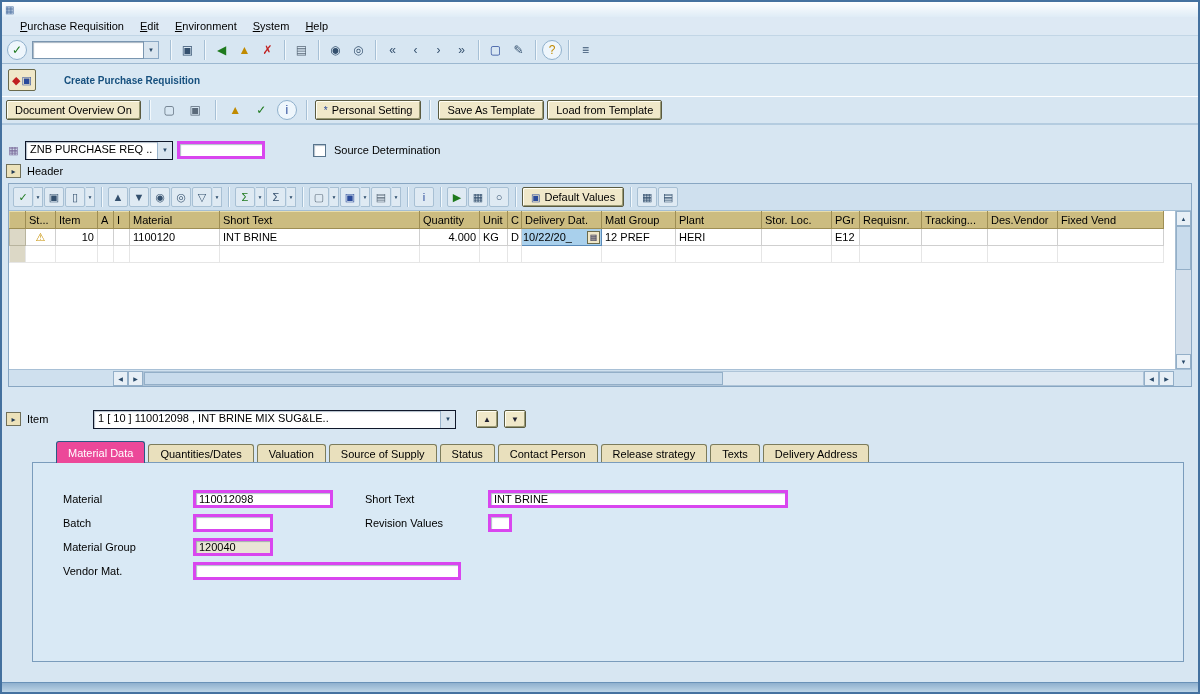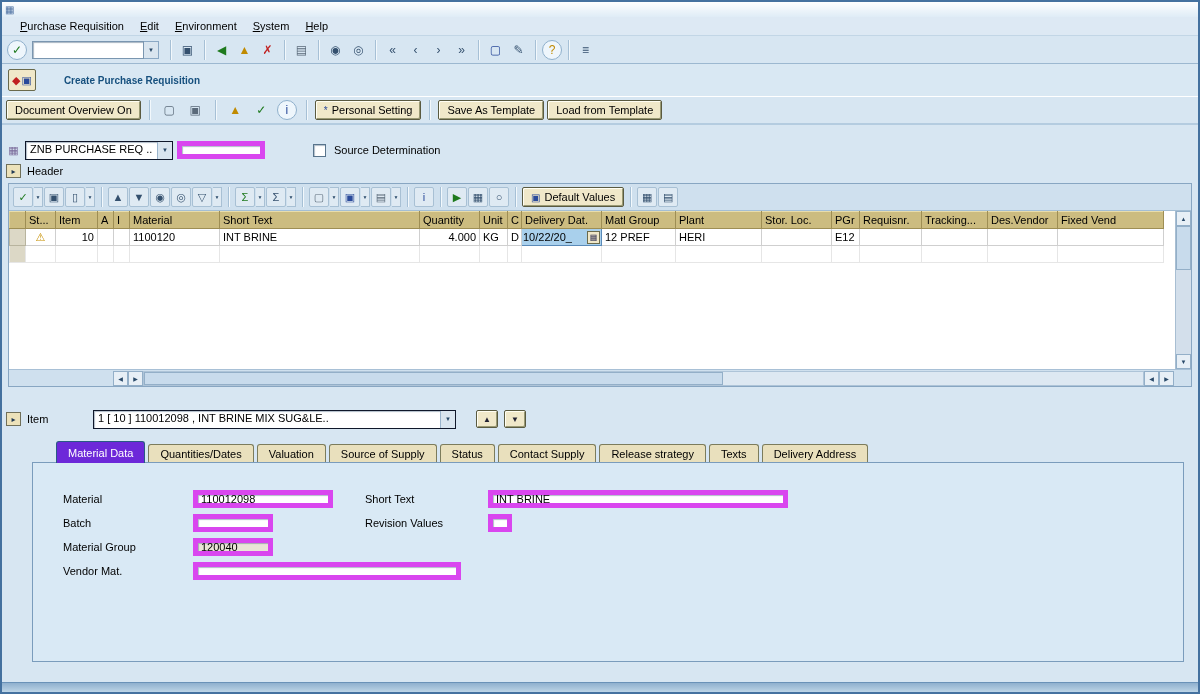--- a/index.html
+++ b/index.html
@@ -37,21 +37,21 @@
   
   .app-toolbar { height:28px; display:flex; align-items:center; gap:3px; padding:0 4px; background:#d7e6f2; border-bottom:2px solid #b4cce0; }
   .btn { height:20px; display:inline-flex; align-items:center; gap:4px; padding:0 8px; background:#f0e8c9; border:1px solid #5a5a40; border-radius:2px; box-shadow:inset 1px 1px 0 #fffef2, inset -1px -1px 0 #9a9a74; white-space:nowrap; cursor:default; }
   .btn .bico { font-size:10px; }
   
   .doctype-row { display:flex; align-items:center; gap:4px; margin:14px 0 0 4px; height:22px; }
   .mini-icon { width:15px; height:15px; display:flex; align-items:center; justify-content:center; font-size:11px; color:#7a6a9a; }
   .combo { display:flex; align-items:stretch; height:19px; border:1px solid #0f172a; background:#fff; box-shadow:inset 1px 1px 1px rgba(60,90,120,.4); }
   .combo .val { padding:1px 4px 0 4px; white-space:nowrap; overflow:hidden; }
   .combo .dd { width:15px; background:#d9e5ef; border-left:1px solid #9ab4cc; display:flex; align-items:center; justify-content:center; font-size:6px; color:#2a4a6a; }
-  .text-input { height:18px; border:5px solid #d946ef; background:#fff; box-shadow:inset 1px 1px 1px rgba(60,90,120,.4); font:inherit; padding:0 3px; }
+  .text-input { height:18px; border:3px solid #d946ef; background:#fff; box-shadow:inset 1px 1px 1px rgba(60,90,120,.4); font:inherit; padding:0 3px; }
   .checkbox { width:13px; height:13px; background:#fff; border:1px solid #58748c; box-shadow:inset 1px 1px 1px rgba(60,90,120,.4); margin:0 4px 0 44px; }
   
   .section-row { display:flex; align-items:center; gap:6px; height:20px; padding-left:4px; }
   .expander { width:15px; height:14px; background:#ece2ba; border:1px solid #70705a; display:flex; align-items:center; justify-content:center; font-size:8px; color:#223a55; }
   
   .grid-panel { margin:2px 6px 0 6px; border:1px solid #88a6c2; background:#cfe0ee; }
   .grid-toolbar { height:27px; display:flex; align-items:center; gap:1px; padding:0 4px; border-bottom:1px solid #a4bed4; }
   .gt-btn { width:20px; height:20px; display:flex; align-items:center; justify-content:center; background:#dfeaf3; border:1px solid #a8c0d4; border-radius:2px; font-size:11px; }
   .gt-dd { width:9px; height:20px; display:flex; align-items:center; justify-content:center; background:#dfeaf3; border:1px solid #a8c0d4; border-left:none; font-size:5px; color:#2a4a6a; }
   .table-wrap { display:flex; align-items:stretch; background:#fff; height:158px; overflow:hidden; }
@@ -73,21 +73,21 @@
   .htrack { flex:1; height:15px; background:#dde8f2; border:1px solid #aec4d8; display:flex; }
   .hthumb { width:58%; height:13px; background:#c8dbec; border:1px solid #93afc8; }
   .corner { width:17px; height:15px; }
   
   .item-row { display:flex; align-items:center; gap:6px; height:24px; padding-left:4px; margin-top:20px; }
   .nav-btn { width:22px; height:18px; background:#f0e8c9; border:1px solid #5a5a40; border-radius:2px; box-shadow:inset 1px 1px 0 #fffef2, inset -1px -1px 0 #9a9a74; display:flex; align-items:center; justify-content:center; font-size:8px; color:#223; }
   
   .tabs-area { margin:10px 14px 0 30px; }
   .tabstrip { display:flex; align-items:flex-end; padding-left:24px; height:22px; position:relative; }
   .tab { height:19px; display:flex; align-items:center; padding:0 11px; background:#e9e0bd; border:1px solid #7c7c5c; border-bottom:none; border-radius:3px 3px 0 0; margin-right:3px; position:relative; z-index:1; cursor:default; }
-  .tab.active { background:#6d28d9; color:#fff; height:22px; border-color:#2a5a84; z-index:3; }
+  .tab.active { background:#ec4899; color:#fff; height:22px; border-color:#2a5a84; z-index:3; }
   .tab-content { border:1px solid #7a9cbc; background:#d9e9f5; height:200px; position:relative; z-index:2; margin-top:-1px; padding:24px 0 0 30px; }
   .frow { display:flex; align-items:center; height:24px; }
   .flabel { width:130px; }
   .fcell { width:172px; }
   .flabel2 { width:123px; }
   .ro { background:#e9e5d6; }
   
   .bottom-strip { position:absolute; left:0; right:0; bottom:0; height:10px; background:linear-gradient(#8fb0ce,#bcd4e6); border-top:1px solid #6a92b8; }
 </style>
 </head>
@@ -349,21 +349,21 @@
     <span class="nav-btn">▼</span>
   </div>
 
   <div class="tabs-area">
     <div class="tabstrip">
       <span class="tab active">Material Data</span>
       <span class="tab">Quantities/Dates</span>
       <span class="tab">Valuation</span>
       <span class="tab">Source of Supply</span>
       <span class="tab">Status</span>
-      <span class="tab">Contact Supply</span>
+      <span class="tab">Contact Person</span>
       <span class="tab">Release strategy</span>
       <span class="tab">Texts</span>
       <span class="tab">Delivery Address</span>
     </div>
     <div class="tab-content">
       <div class="frow">
         <span class="flabel">Material</span>
         <span class="fcell"><input class="text-input" style="width: 140px;" value="110012098"></span>
         <span class="flabel2">Short Text</span>
         <input class="text-input" style="width: 300px;" value="INT BRINE">

